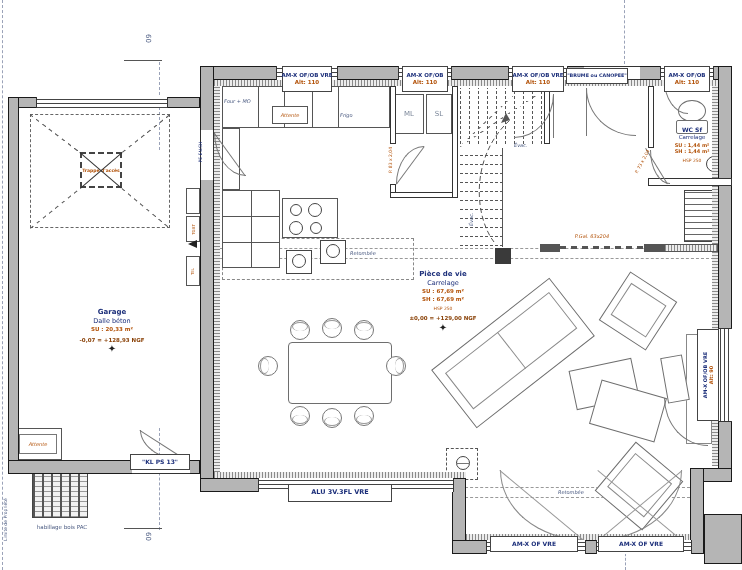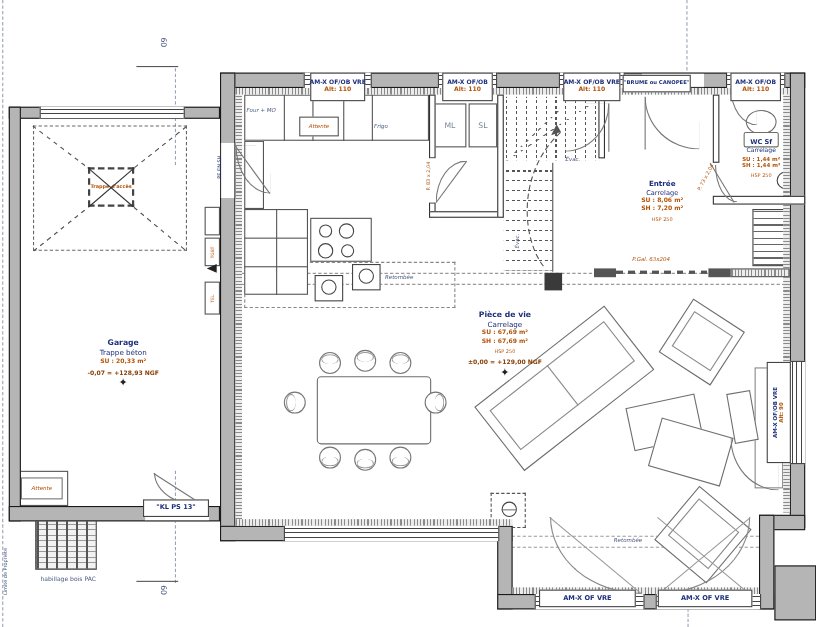--- a/index.html
+++ b/index.html
@@ -93,21 +93,21 @@
   <div class="lnd" style="left:30px;top:228px;width:64px;transform:rotate(-38.7deg);"></div>
   <div class="lnd" style="left:122px;top:188px;width:63px;transform:rotate(39.8deg);"></div>
   <div class="abs" style="left:80px;top:152px;width:42px;height:36px;border:2px dashed #444;z-index:5;background:#fff;overflow:hidden;display:flex;align-items:center;justify-content:center;">
     <span style="font-size:4.5px;color:var(--orange);font-weight:bold;z-index:7;position:relative;">Trappe d'accès</span>
   </div>
   <div class="ln" style="left:80px;top:152px;width:55px;transform:rotate(40.6deg);background:#333;z-index:6;"></div>
   <div class="ln" style="left:80px;top:188px;width:55px;transform:rotate(-40.6deg);background:#333;z-index:6;"></div>
 
   <div class="rlabel" style="left:62px;top:308px;width:100px;">
     <div class="rn">Garage</div>
-    <div class="rf">Trappe béton</div>
+    <div class="rf">Dalle béton</div>
     <div class="rm">SU : 20,33 m²</div>
     <div class="rl">-0,07 = +128,93 NGF</div>
     <div class="star">✦</div>
   </div>
 
   <div class="abs" style="left:14px;top:428px;width:48px;height:32px;border:1px solid #555;z-index:8;background:#fff;"></div>
   <div class="abs" style="left:19px;top:434px;width:38px;height:20px;border:1px solid #777;z-index:9;display:flex;align-items:center;justify-content:center;">
     <span style="font-size:5px;font-style:italic;color:var(--orange);">Attente</span>
   </div>
   <div class="hatchbox" style="left:32px;top:472px;width:56px;height:46px;"></div>
@@ -241,35 +241,28 @@
   <div class="abs" style="left:560px;top:246px;width:84px;height:3px;z-index:14;background-image:repeating-linear-gradient(90deg,#555 0 6px,transparent 6px 11px);"></div>
   <div class="abs" style="left:556px;top:233px;width:72px;height:9px;font-size:5px;font-style:italic;color:var(--orange);text-align:center;z-index:26;white-space:nowrap;">P.Gal. 63x204</div>
 
   <div class="dash-h" style="left:214px;top:248px;width:500px;"></div>
   <div class="dash-h" style="left:214px;top:258px;width:500px;"></div>
   <div class="small-it" style="left:350px;top:250px;">Retombée</div>
   <div class="dash-h" style="left:460px;top:487px;width:230px;"></div>
   <div class="dash-h" style="left:460px;top:497px;width:230px;"></div>
   <div class="small-it" style="left:558px;top:489px;">Retombée</div>
 
-  <div class="rlabel" style="left:574px;top:163px;width:56px;">
-    <div class="rn" style="font-size:6.5px;">Entrée</div>
-    <div class="rf" style="font-size:6px;">Carrelage</div>
-    <div class="rm">SU : 8,06 m²</div>
-    <div class="rm">SH : 7,20 m²</div>
-    <div class="rh">HSP 250</div>
-  </div>
   <div class="rlabel" style="left:664px;top:126px;width:56px;">
     <div class="rn" style="font-size:6px;">WC Sf</div>
     <div class="rf" style="font-size:5.5px;">Carrelage</div>
     <div class="rm" style="font-size:5px;">SU : 1,44 m²</div>
     <div class="rm" style="font-size:5px;">SH : 1,44 m²</div>
     <div class="rh">HSP 250</div>
   </div>
-  <div class="rlabel" style="left:404px;top:270px;width:110px;margin-top:12px;">
+  <div class="rlabel" style="left:388px;top:270px;width:110px;">
     <div class="rn">Pièce de vie</div>
     <div class="rf">Carrelage</div>
     <div class="rm">SU : 67,69 m²</div>
     <div class="rm">SH : 67,69 m²</div>
     <div class="rh">HSP 250</div>
     <div class="rl">±0,00 = +129,00 NGF</div>
     <div class="star">✦</div>
   </div>
 
   <div class="furn" style="left:678px;top:100px;width:28px;height:22px;border-radius:50%;"></div>
@@ -307,20 +300,23 @@
   <div class="furn rot" style="left:572px;top:364px;width:64px;height:40px;transform:rotate(-12deg);"></div>
   <div class="furn rot" style="left:594px;top:388px;width:68px;height:46px;transform:rotate(16deg);"></div>
   <div class="furn rot" style="left:608px;top:454px;width:62px;height:64px;transform:rotate(40deg);">
     <div class="furn-in" style="left:6px;top:8px;right:6px;bottom:10px;"></div>
   </div>
   <div class="abs" style="left:446px;top:448px;width:32px;height:32px;border:1px dashed #555;z-index:5;"></div>
   <div class="circ" style="left:456px;top:456px;width:14px;height:14px;"></div>
   <div class="ln" style="left:456px;top:463px;width:14px;"></div>
 
   <div class="win-h" style="left:258px;top:478px;width:196px;height:14px;"></div>
+  <div class="lbox" style="left:288px;top:484px;width:104px;height:18px;">
+    <span class="nm" style="font-size:6.5px;">ALU 3V.3FL VRE</span>
+  </div>
 
   <div class="win-h" style="left:486px;top:540px;width:100px;height:14px;"></div>
   <div class="lbox" style="left:490px;top:536px;width:88px;height:16px;">
     <span class="nm" style="font-size:6px;">AM-X OF VRE</span>
   </div>
   <div class="win-h" style="left:596px;top:540px;width:96px;height:14px;"></div>
   <div class="lbox" style="left:598px;top:536px;width:86px;height:16px;">
     <span class="nm" style="font-size:6px;">AM-X OF VRE</span>
   </div>
   <div class="arc" style="left:500px;top:470px;width:84px;height:70px;border-left:1px solid #888;border-bottom:1px solid #888;border-bottom-left-radius:100%;"></div>

